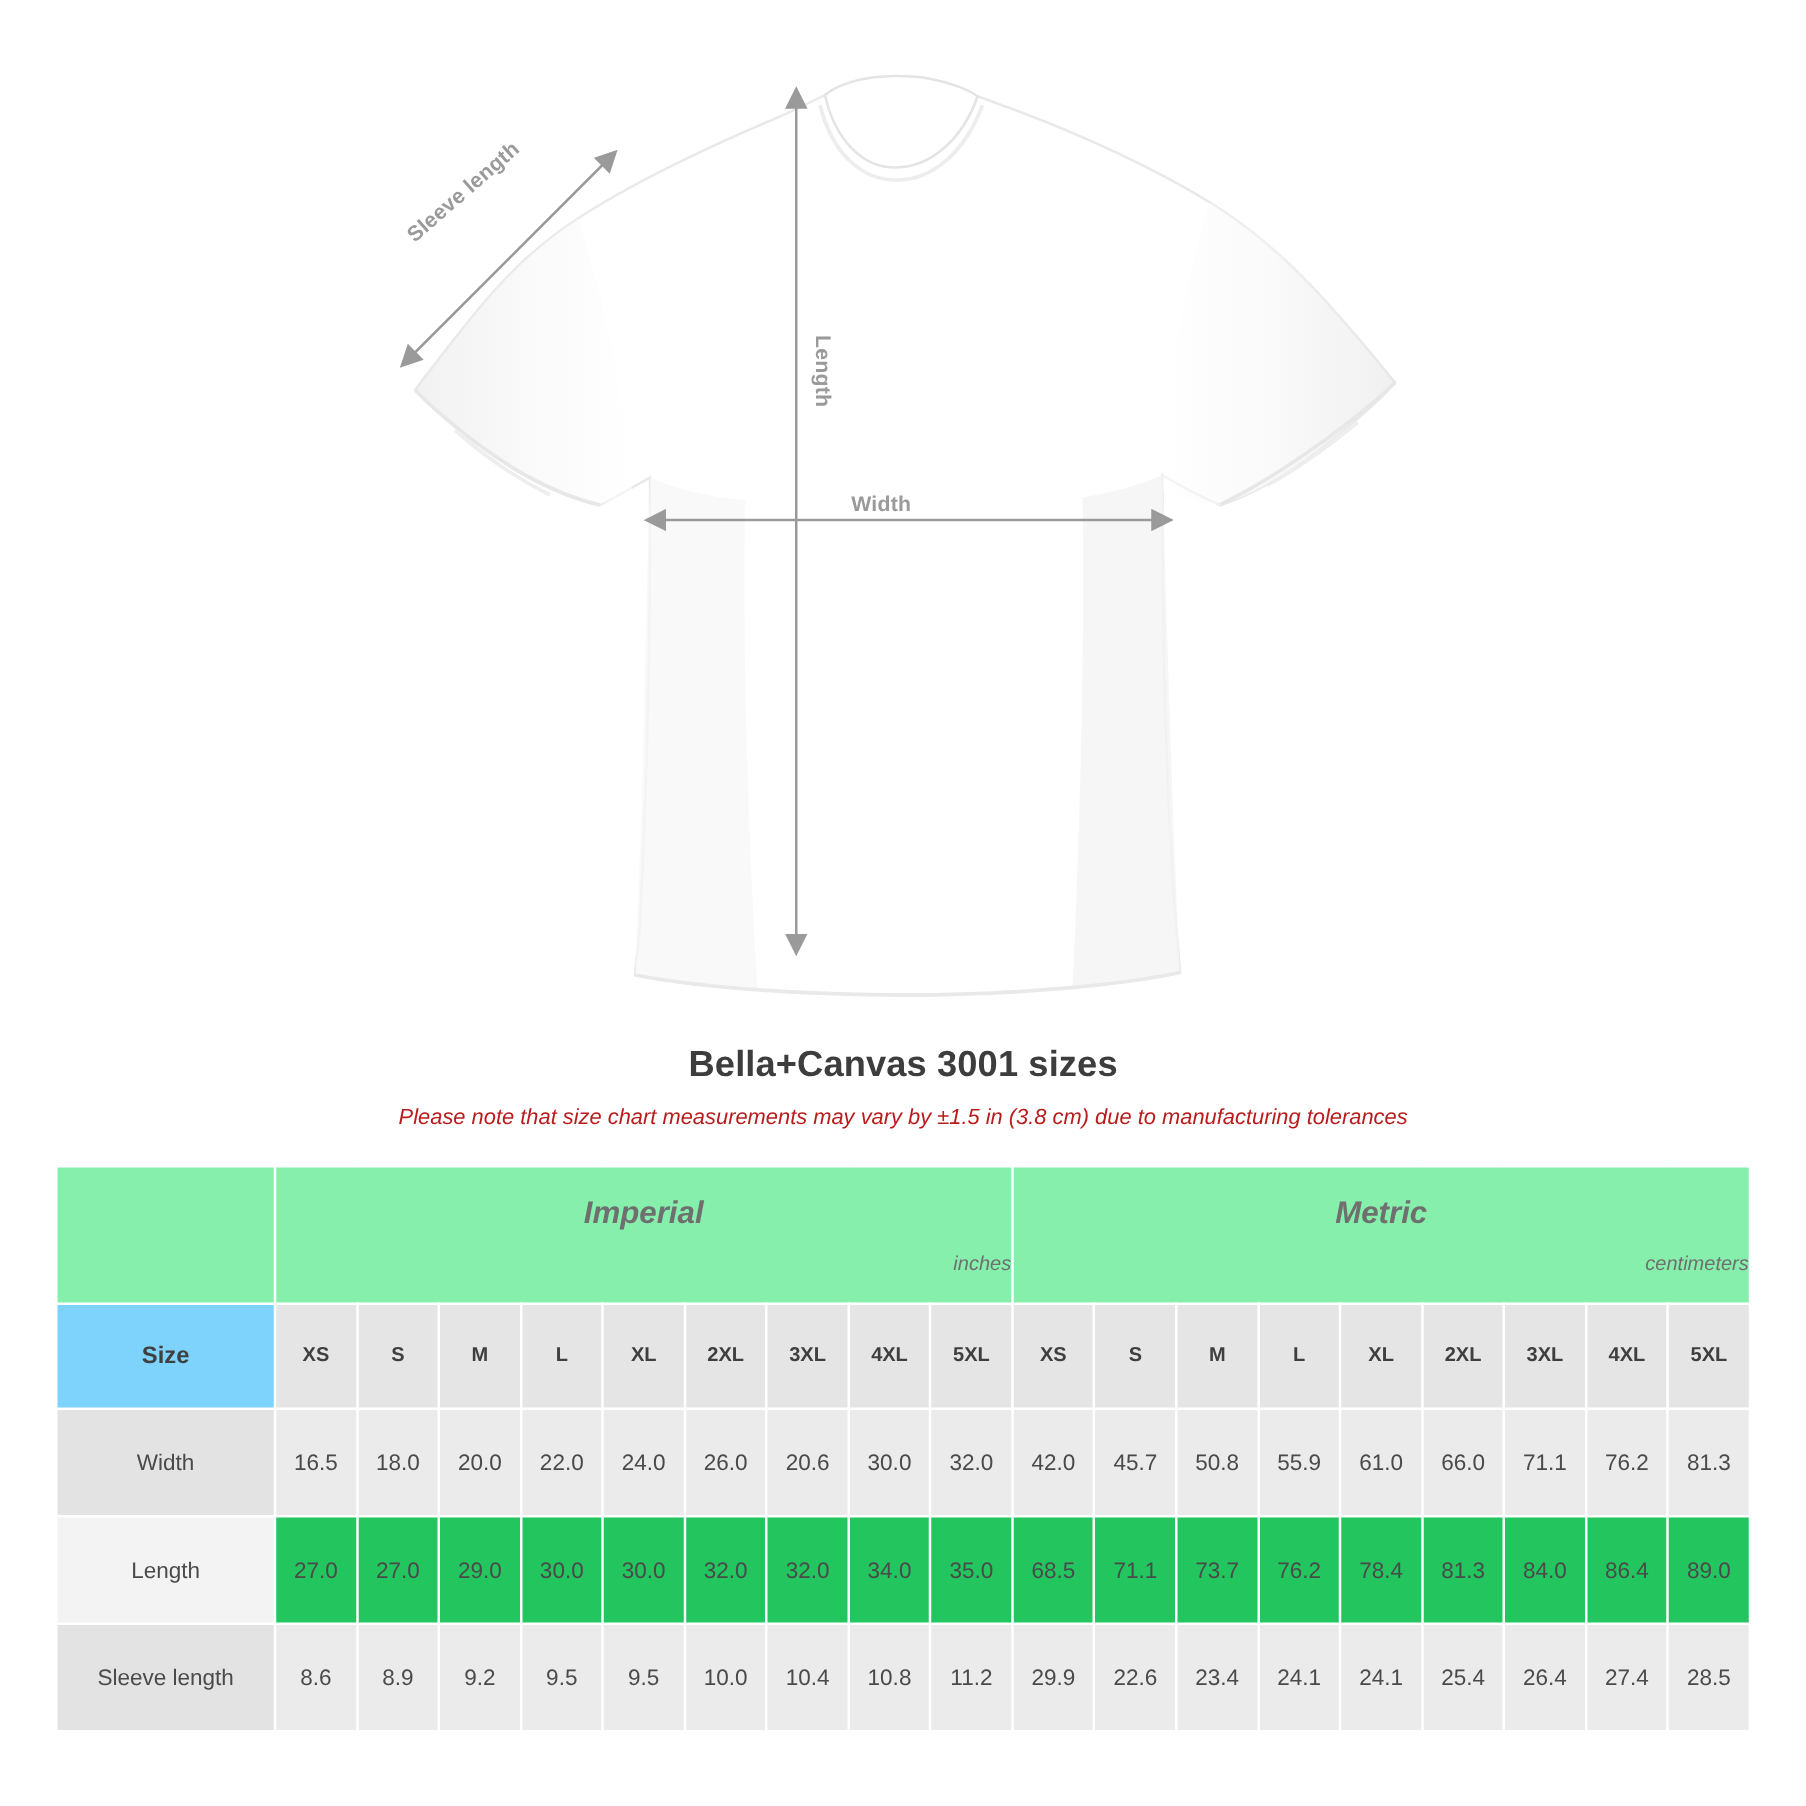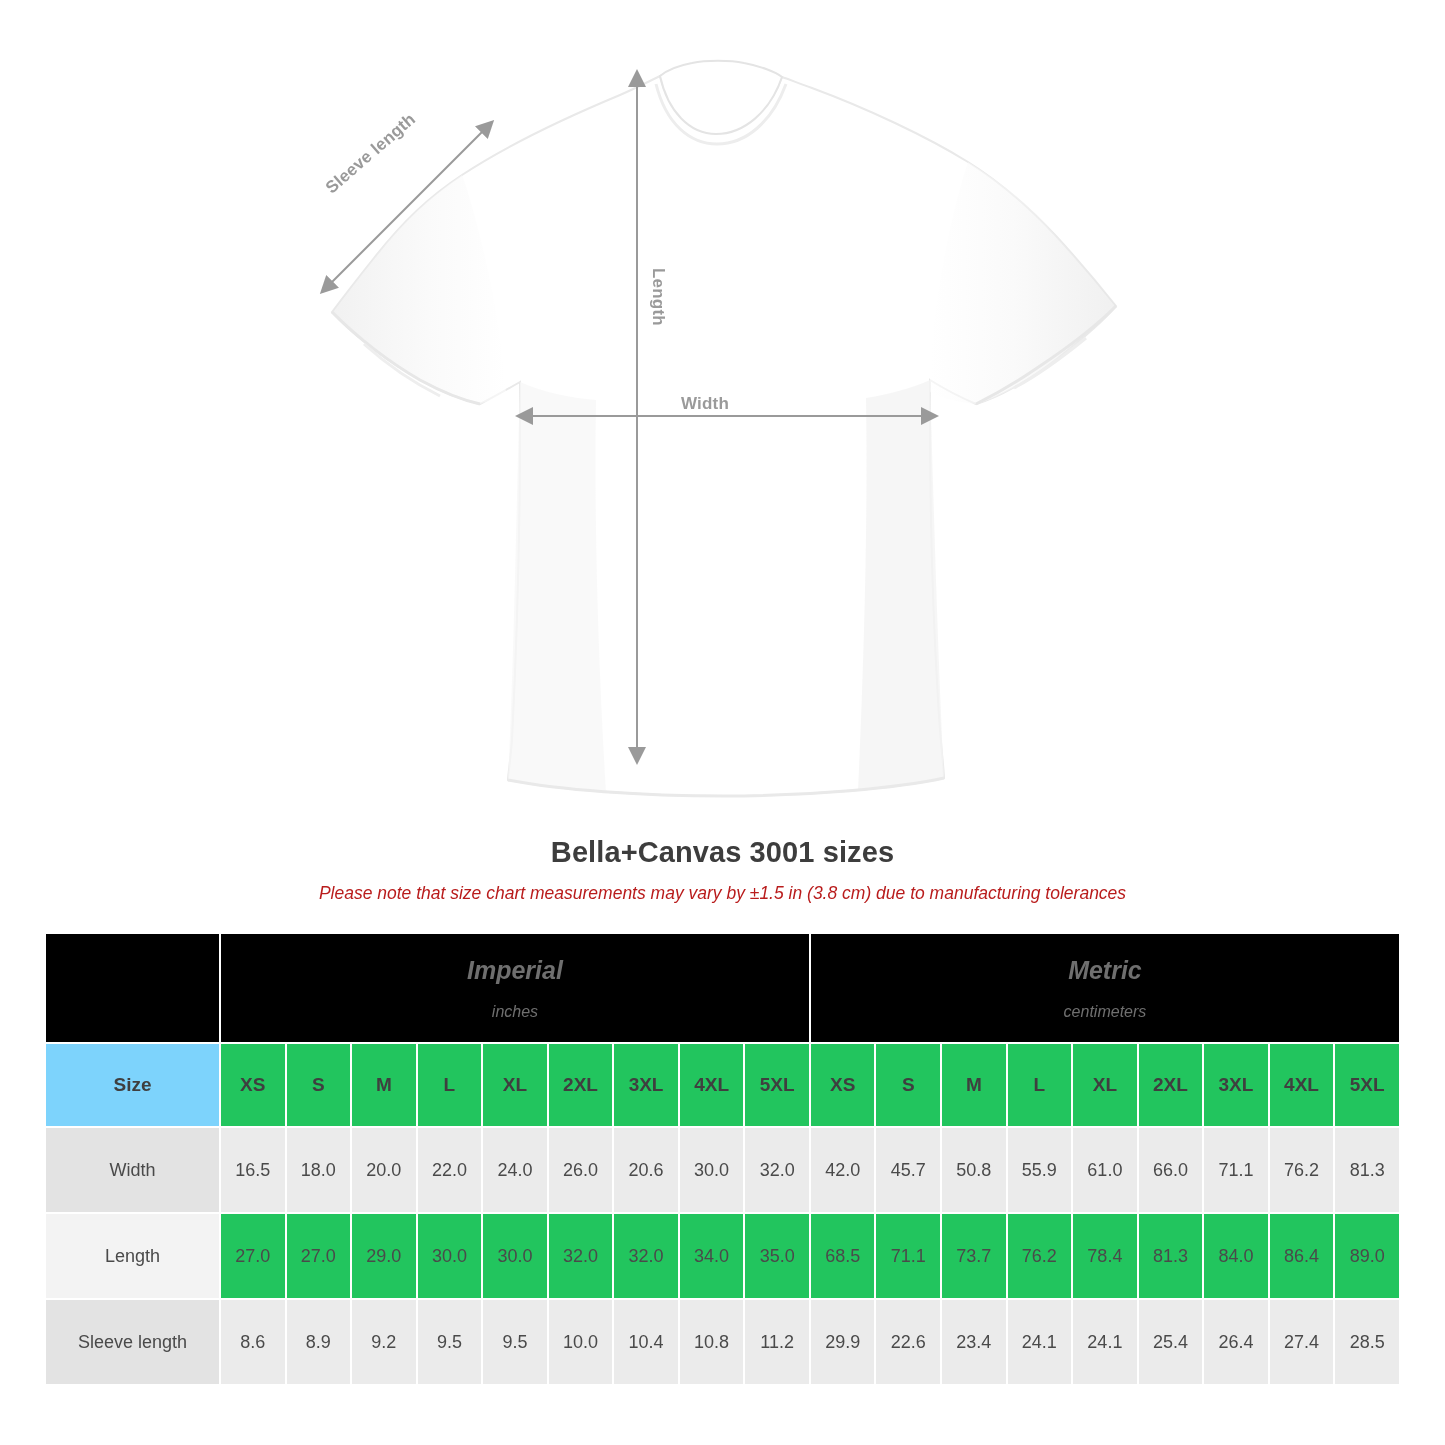--- a/index.html
+++ b/index.html
@@ -96,42 +96,43 @@
     border: 2px solid #ffffff;
     text-align: center;
     vertical-align: middle;
     font-size: 18px;
     color: #4a4a4a;
     font-weight: normal;
     padding: 0;
   }
 
   .unit-head td {
-    background: #000000;
+    background: #86efac;
     height: 108px;
   }
   .unit-name {
     font-size: 25px;
     font-style: italic;
     font-weight: bold;
     color: #6f6f6f;
     line-height: 1.25;
   }
   .unit-sub {
     font-size: 16px;
     font-style: italic;
     color: #6f6f6f;
     margin-top: 16px;
+    text-align: right;
   }
 
   tr.row-head td {
-    background: #22c55e;
+    background: #e5e5e5;
     height: 82px;
     font-weight: bold;
-    font-size: 19px;
+    font-size: 16px;
     color: #3f3f3f;
   }
   tr.row-head td.rowlabel {
     font-size: 19px;
   }
 
   td.rowlabel {
     font-weight: bold;
     font-size: 19px;
     color: #3f3f3f;

